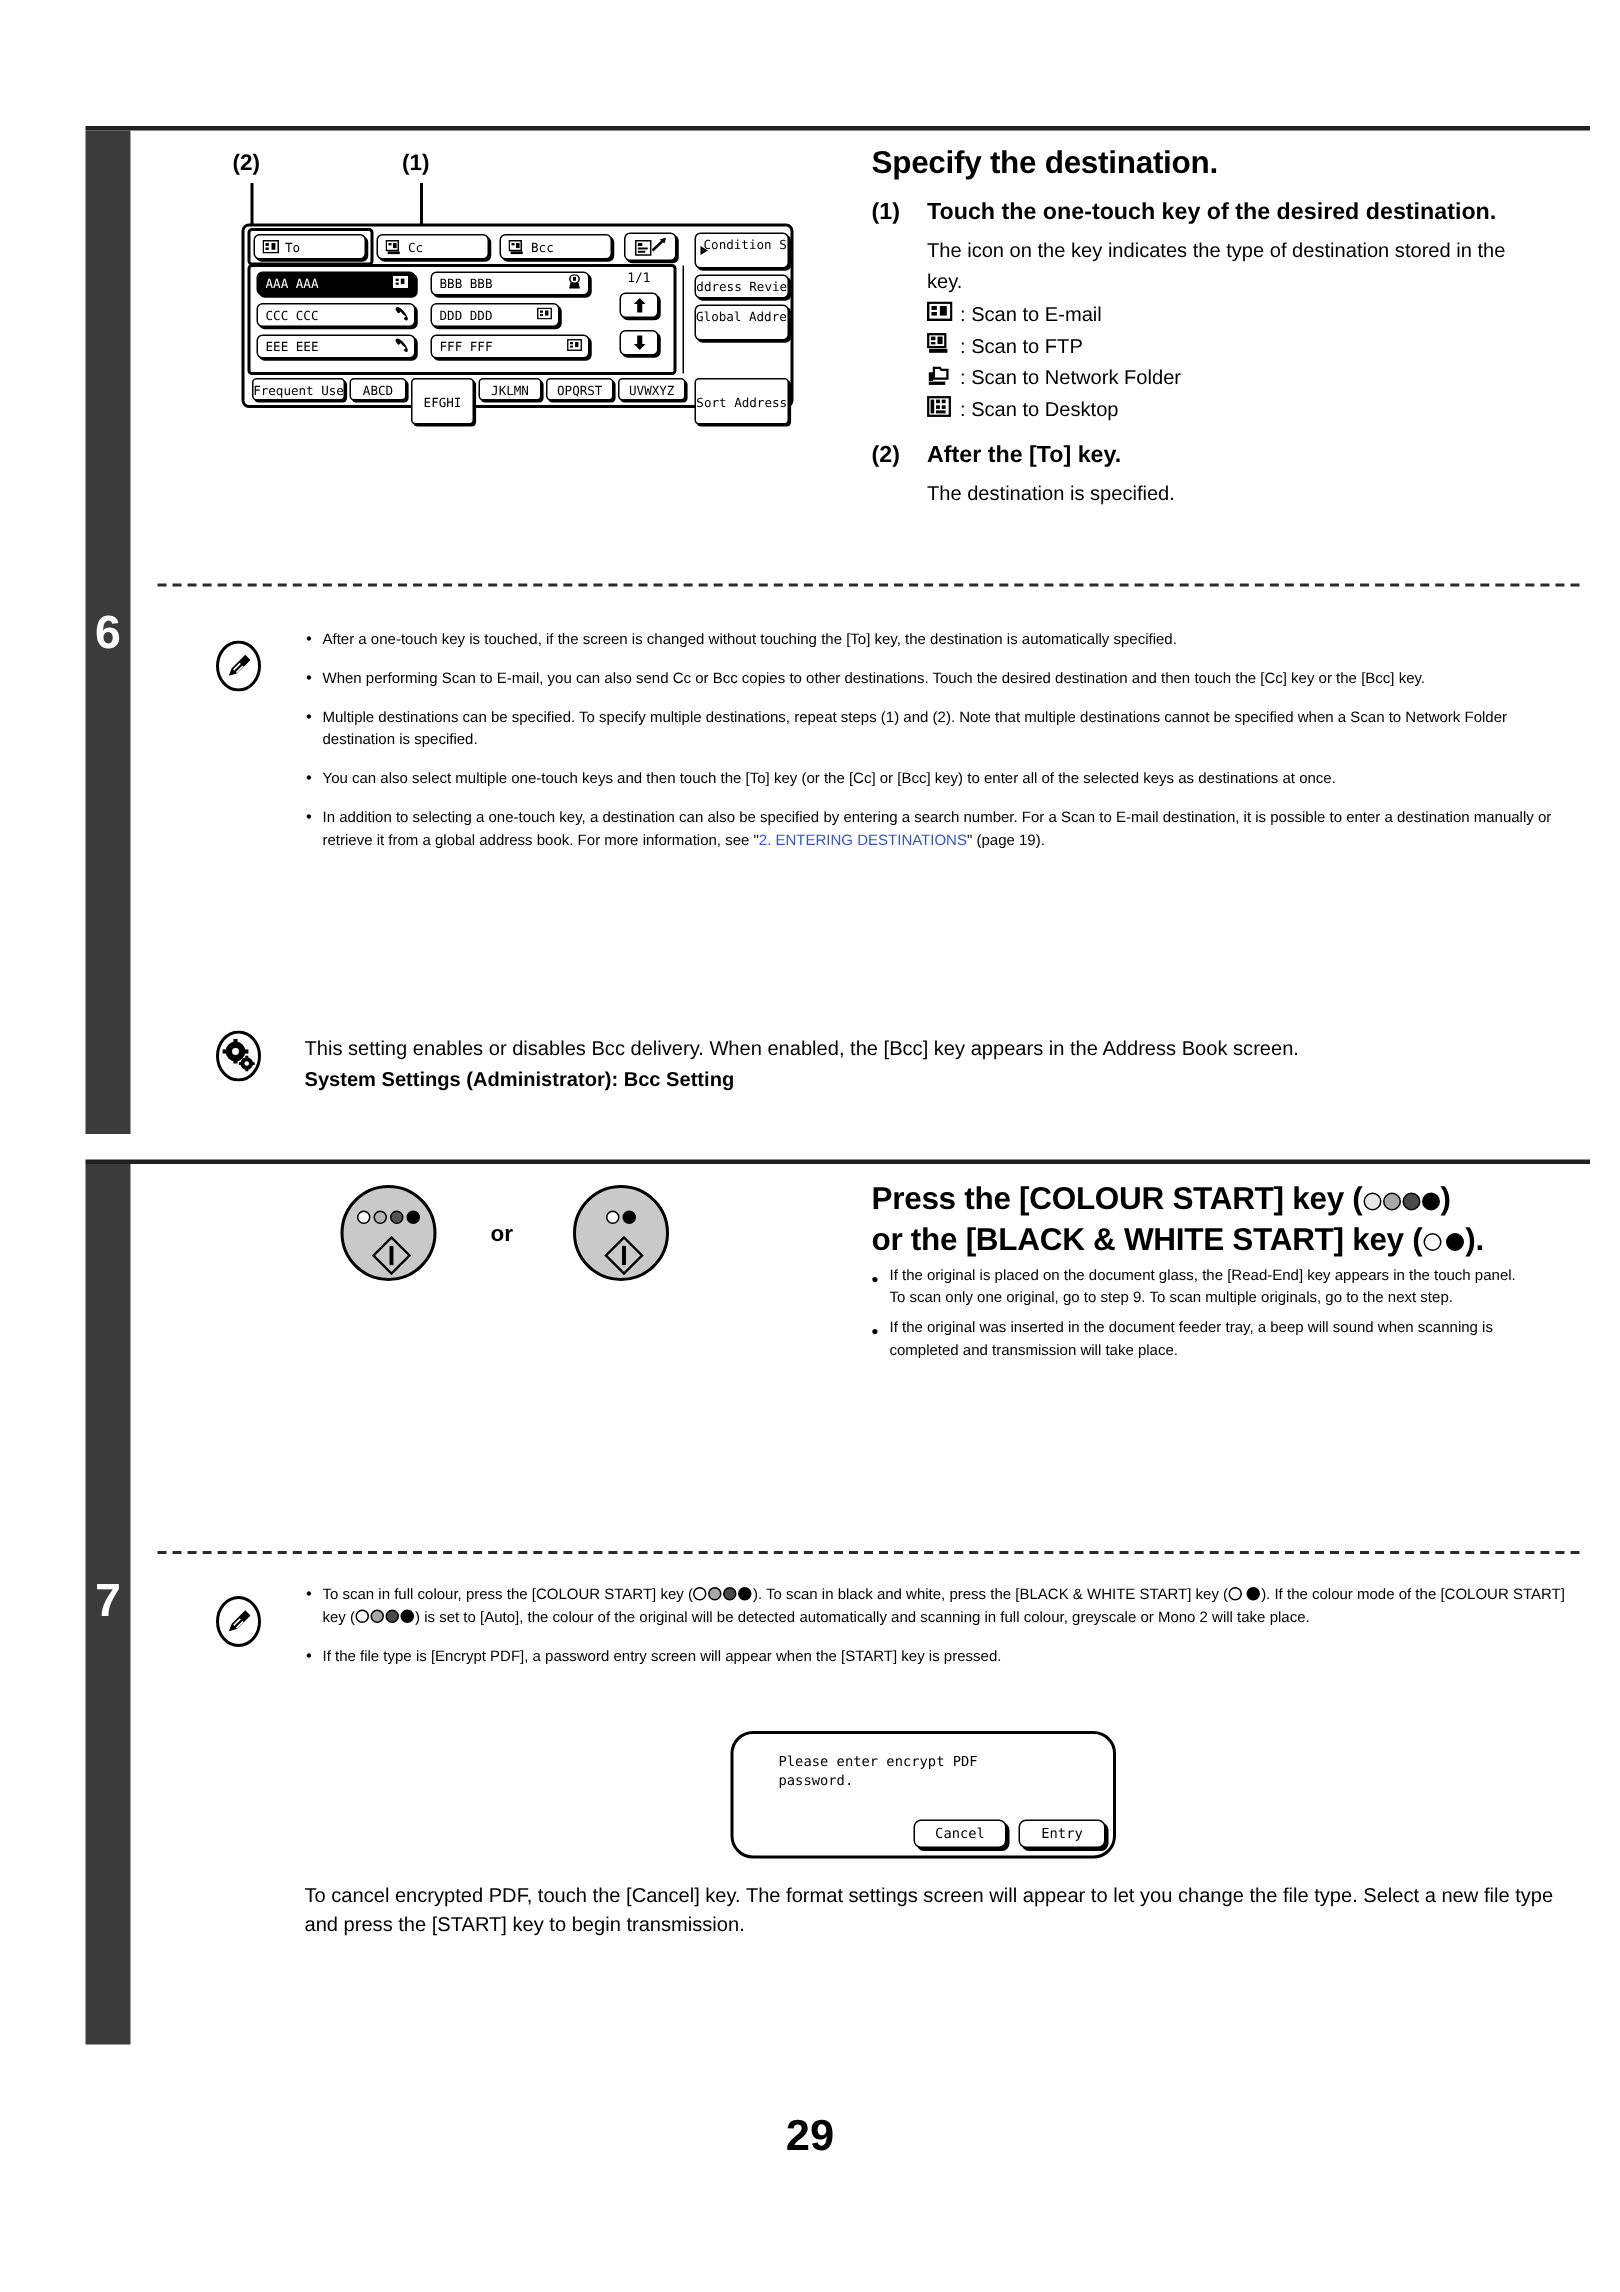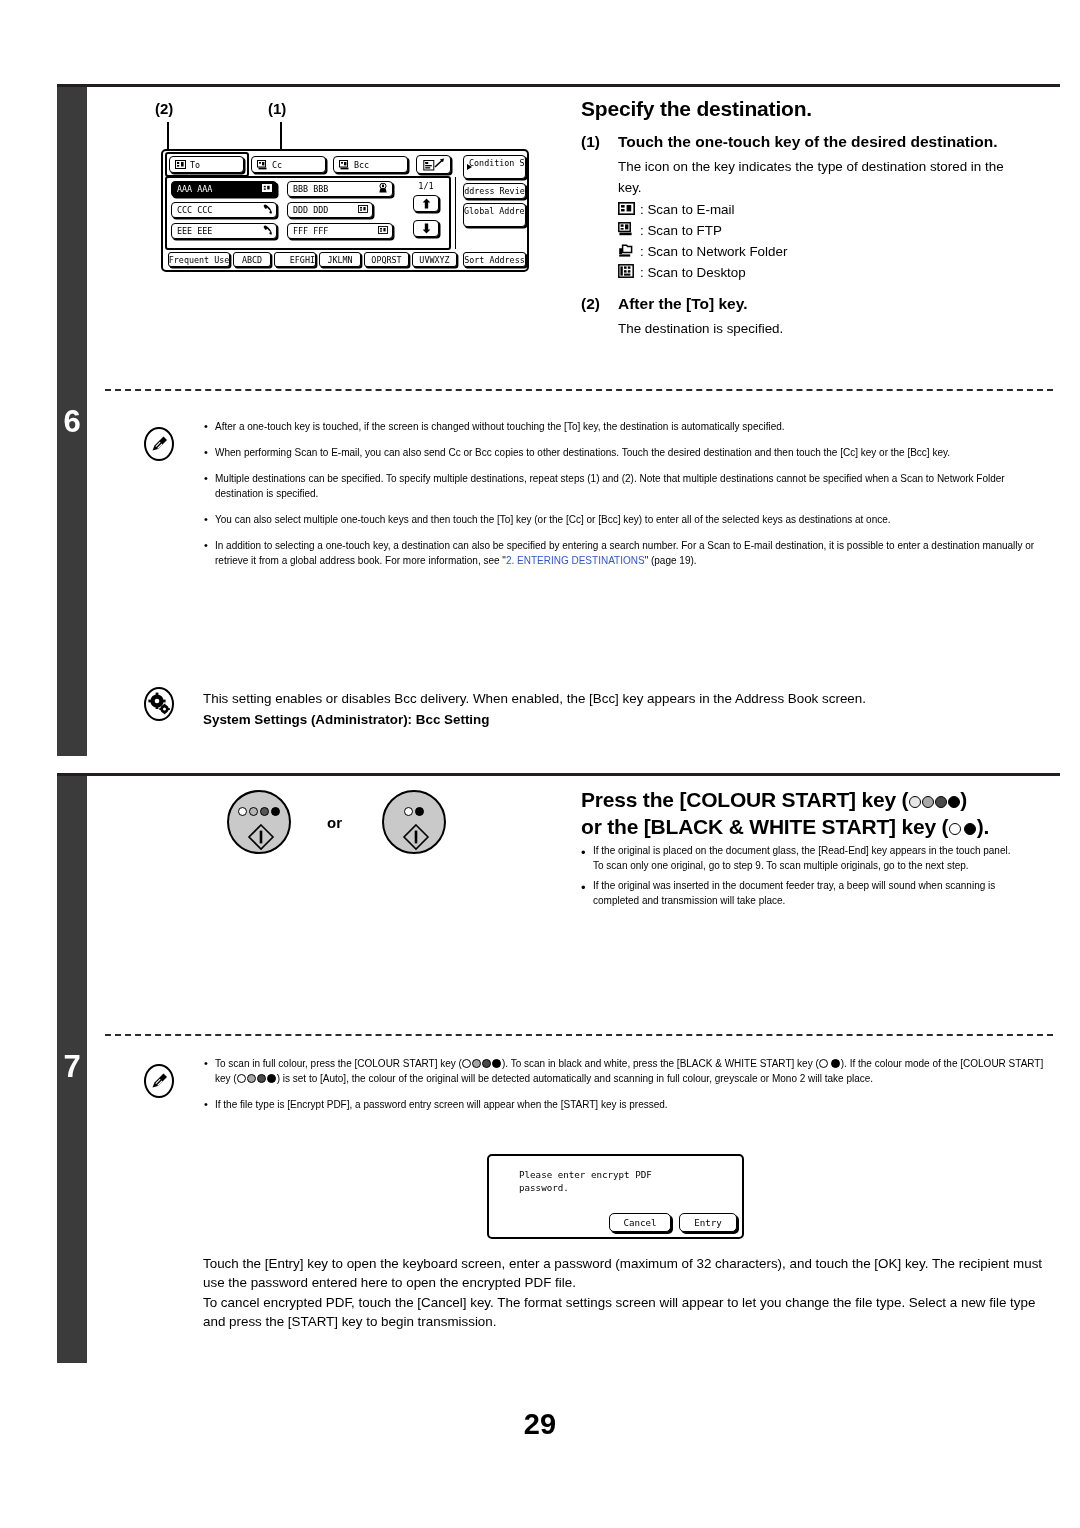--- a/index.html
+++ b/index.html
@@ -121,21 +121,21 @@
 
   
   .idot {
     display:inline-block; width:12px; height:12px; border-radius:50%;
     border:1.6px solid #000; vertical-align:-1px; margin:0 0.5px;
   }
   .idot.sm { width:9px; height:9px; border-width:1.3px; vertical-align:-1px; }
 
   
   .dlg {
-    position:absolute; border:2px solid #000; border-radius:5px; background:#fff;
+    position:absolute; border:2px solid #000; border-radius:15px; background:#fff;
   }
   .dlg-msg {
     position:absolute; font-family:"DejaVu Sans Mono", monospace;
     font-size:9.2px; line-height:1.45;
   }
   .dlg-btn {
     position:absolute; border:1.8px solid #000; border-radius:5px; background:#fff;
     font-family:"DejaVu Sans Mono", monospace; font-size:9.2px;
     display:flex; align-items:center; justify-content:center;
     box-shadow:2px 2px 0 #000;
@@ -298,34 +298,34 @@
           <span style="display:block;text-align:center;">Global Address Search</span>
         </div>
 
         <div class="tabrow" style="left:5px; top:101px;">
           <div class="tab" style="width:62px;height:15px;">
               <span>Frequent Use</span>
             </div>
           <div class="tab" style="width:38px;height:15px;">
               <span>ABCD</span>
             </div>
-          <div class="tab" style="width:42px;height:15px;justify-content:flex-end;">
+          <div class="tab" style="width:42px;height:31px;">
               <span>EFGHI</span>
             </div>
           <div class="tab" style="width:42px;height:15px;">
               <span>JKLMN</span>
             </div>
           <div class="tab" style="width:45px;height:15px;">
               <span>OPQRST</span>
             </div>
           <div class="tab" style="width:45px;height:15px;">
               <span>UVWXYZ</span>
             </div>
         </div>
-        <div class="tab" style="position:absolute; left:300px; top:101px; width:63px; height:15px;">
+        <div class="tab" style="position:absolute; left:300px; top:101px; width:63px; height:31px;">
           <span>Sort Address</span>
         </div>
       </div>
     </div>
 
     <div style="position:absolute; left:494px; top:10px; width:470px;">
       <div class="heading" style="margin-bottom:11px;">Specify the destination.</div>
 
       <div style="position:relative; padding-left:37px; margin-bottom:10px;">
         <span class="sub-head" style="position:absolute; left:0; top:0;">(1)</span>
@@ -505,20 +505,19 @@
 password.</div>
       <div class="dlg-btn" style="left:120px; top:57px; width:62px; height:19px;">
         <span>Cancel</span>
       </div>
       <div class="dlg-btn" style="left:190px; top:57px; width:58px; height:19px;">
         <span>Entry</span>
       </div>
     </div>
 
     <div style="position:absolute; left:116px; top:478px; width:850px;">
-      <div class="body-text tight">Touch the [Entry] key to open the keyboard screen, enter a password (maximum of 32 characters), and touch the [OK] key. The recipient must use the password entered here to open the encrypted PDF file.</div>
       <div class="body-text tight">To cancel encrypted PDF, touch the [Cancel] key. The format settings screen will appear to let you change the file type. Select a new file type and press the [START] key to begin transmission.</div>
     </div>
 
   </div>
 </div>
 
 <div class="pageno" style="left:0; top:1408px;">29</div>
 
 </body></html>

